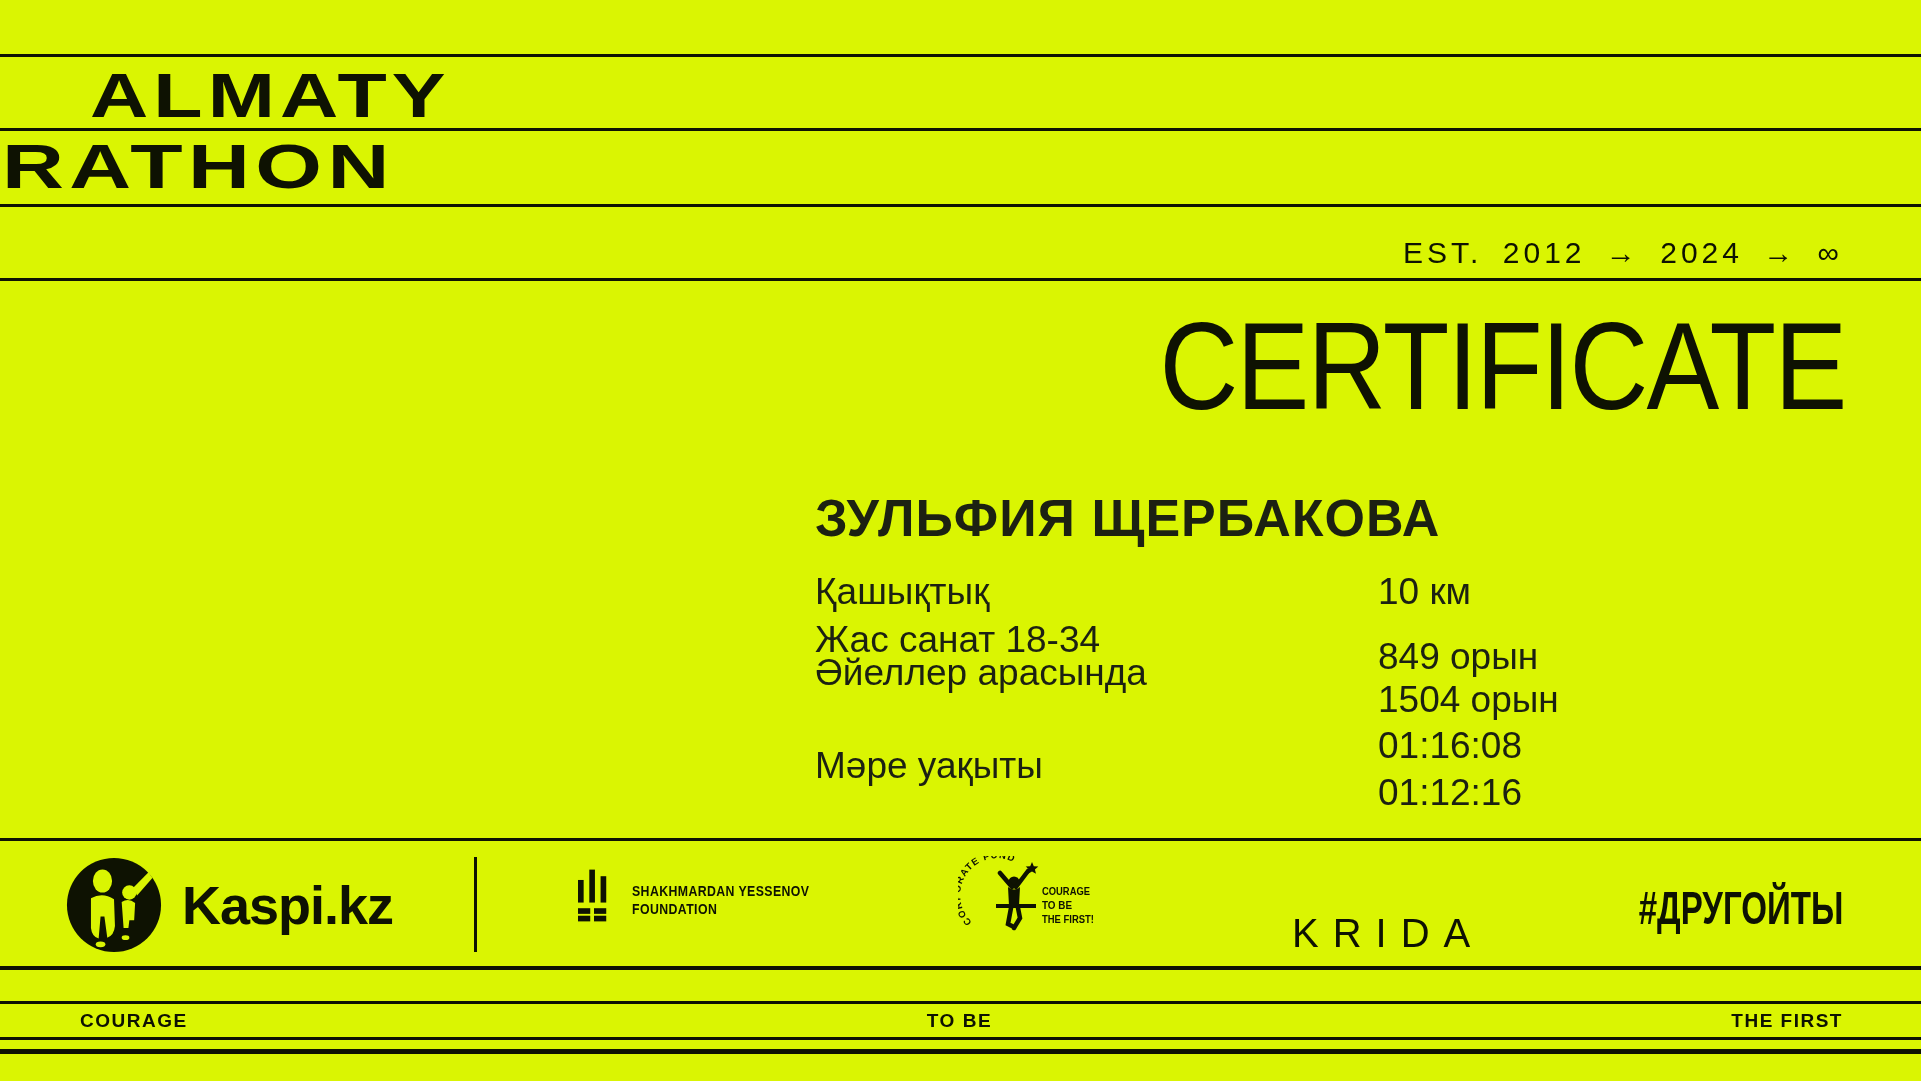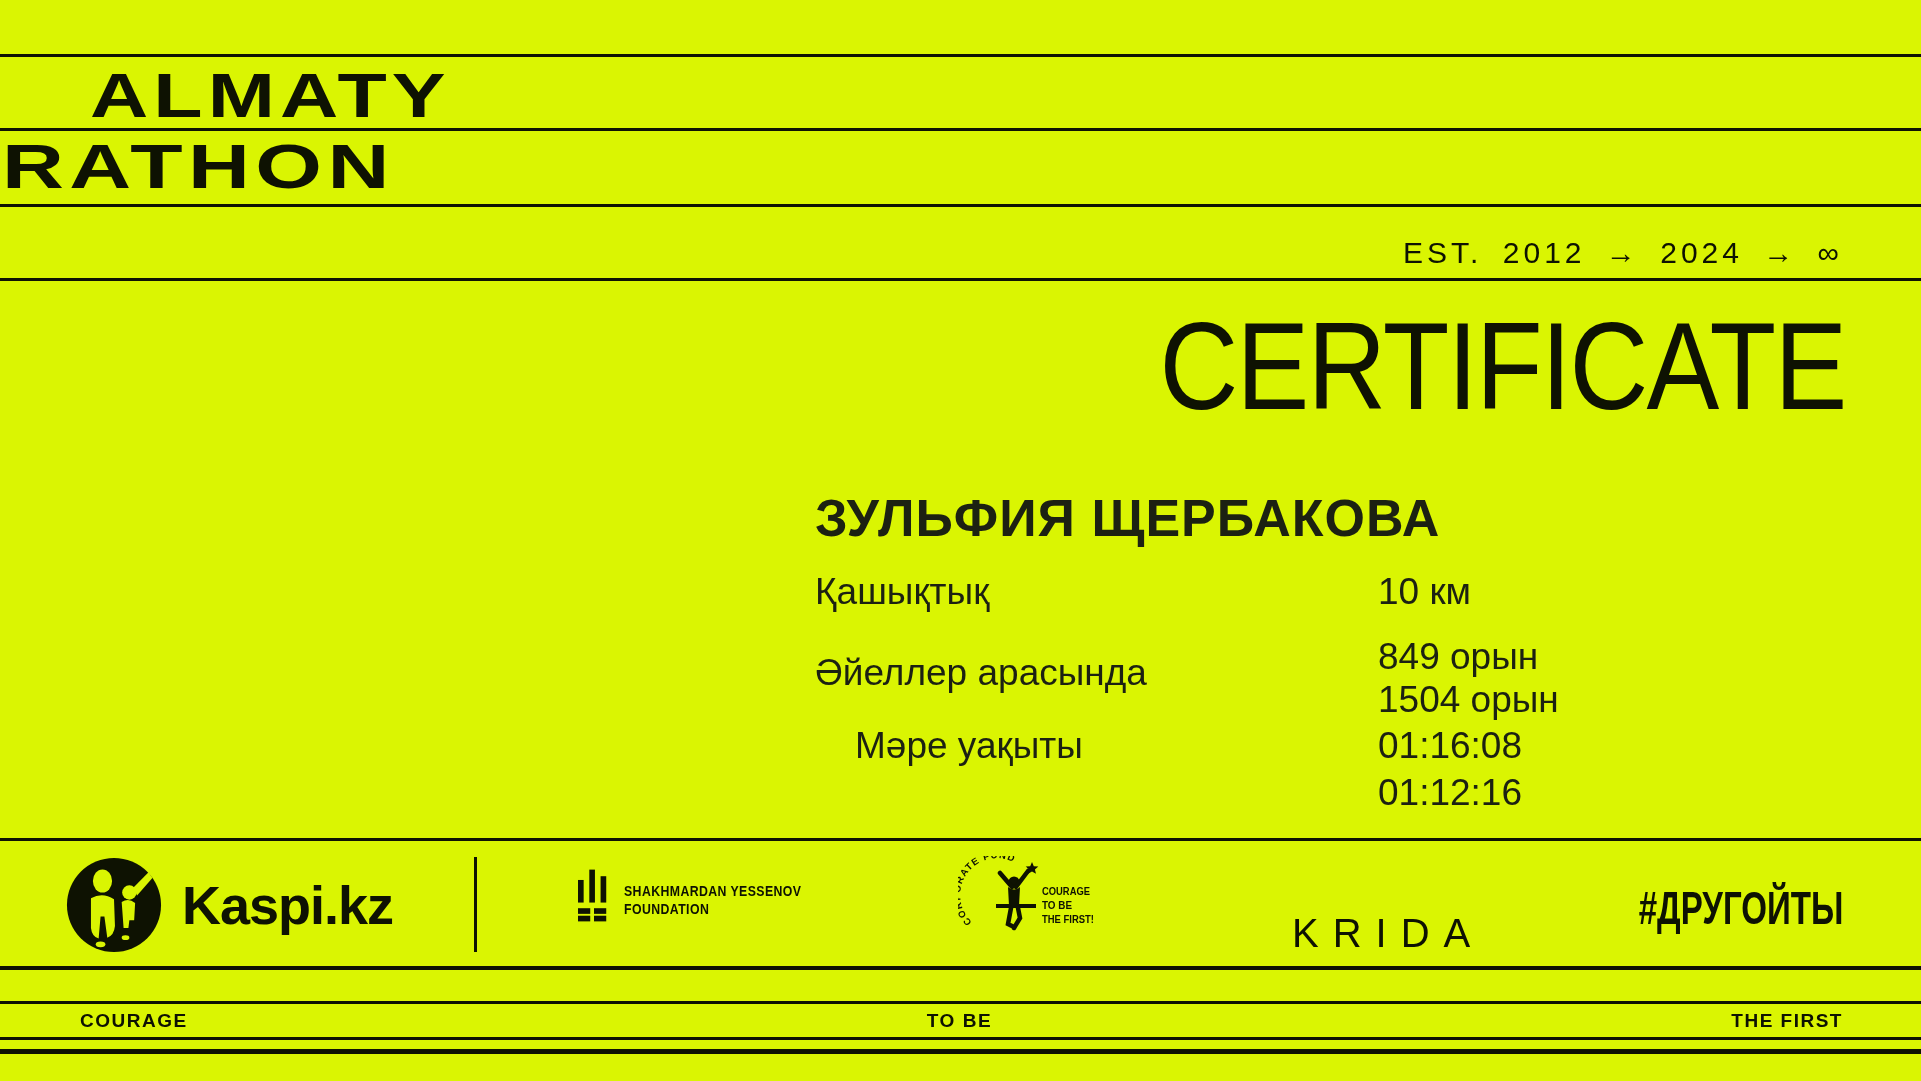--- a/index.html
+++ b/index.html
@@ -77,29 +77,29 @@
     color:var(--text);
     white-space:nowrap;
   }
 
   .field{position:absolute;font-size:37px;line-height:46px;color:var(--text);white-space:nowrap;}
   .flabel{left:815px;}
   .fvalue{left:1378px;}
   .fl-0{top:569px;} .fv-0{top:569px;}
   .fl-1{top:617px;} .fv-1{top:634px;}
   .fl-2{top:650px;} .fv-2{top:677px;}
-  .fl-3{top:723px;margin-left:40px;} .fv-3{top:723px;}
+  .fl-3{top:743px;} .fv-3{top:723px;}
   .fl-4{top:770px;} .fv-4{top:770px;}
 
   
   .kaspi{position:absolute;left:66px;top:857px;height:96px;display:flex;align-items:center;gap:20px;}
   .kaspi-text{font-size:54px;font-weight:700;letter-spacing:-1px;color:var(--ink);white-space:nowrap;}
   .v-divider{position:absolute;left:474px;top:857px;width:3px;height:95px;background:var(--ink);}
 
-  .yessenov{position:absolute;left:578px;top:868px;display:flex;gap:14px;}
+  .yessenov{position:absolute;left:578px;top:868px;display:flex;gap:22px;}
   .yessenov-text{
     margin-top:14px;
     font-size:15px;
     font-weight:700;
     letter-spacing:0.5px;
     line-height:18px;
     color:var(--ink);
     transform:scaleX(0.82);
     transform-origin:left center;
     white-space:nowrap;
@@ -147,20 +147,21 @@
   <div class="band band-est">
     <span class="est-line">EST. 2012 → 2024 → ∞</span>
   </div>
 
   <div class="cert-heading">CERTIFICATE</div>
 
   <div class="recipient">ЗУЛЬФИЯ ЩЕРБАКОВА</div>
 
   <div class="field flabel fl-0">Қашықтық</div>
   <div class="field fvalue fv-0">10 км</div>
+  <div class="field flabel fl-1">Жас санат 18-34</div>
   <div class="field fvalue fv-1">849 орын</div>
   <div class="field flabel fl-2">Әйеллер арасында</div>
   <div class="field fvalue fv-2">1504 орын</div>
   <div class="field flabel fl-3">Мәре уақыты</div>
   <div class="field fvalue fv-3">01:16:08</div>
   <div class="field fvalue fv-4">01:12:16</div>
 
   <div class="rule f-top"></div>
   <div class="rule f-bottom"></div>
 

